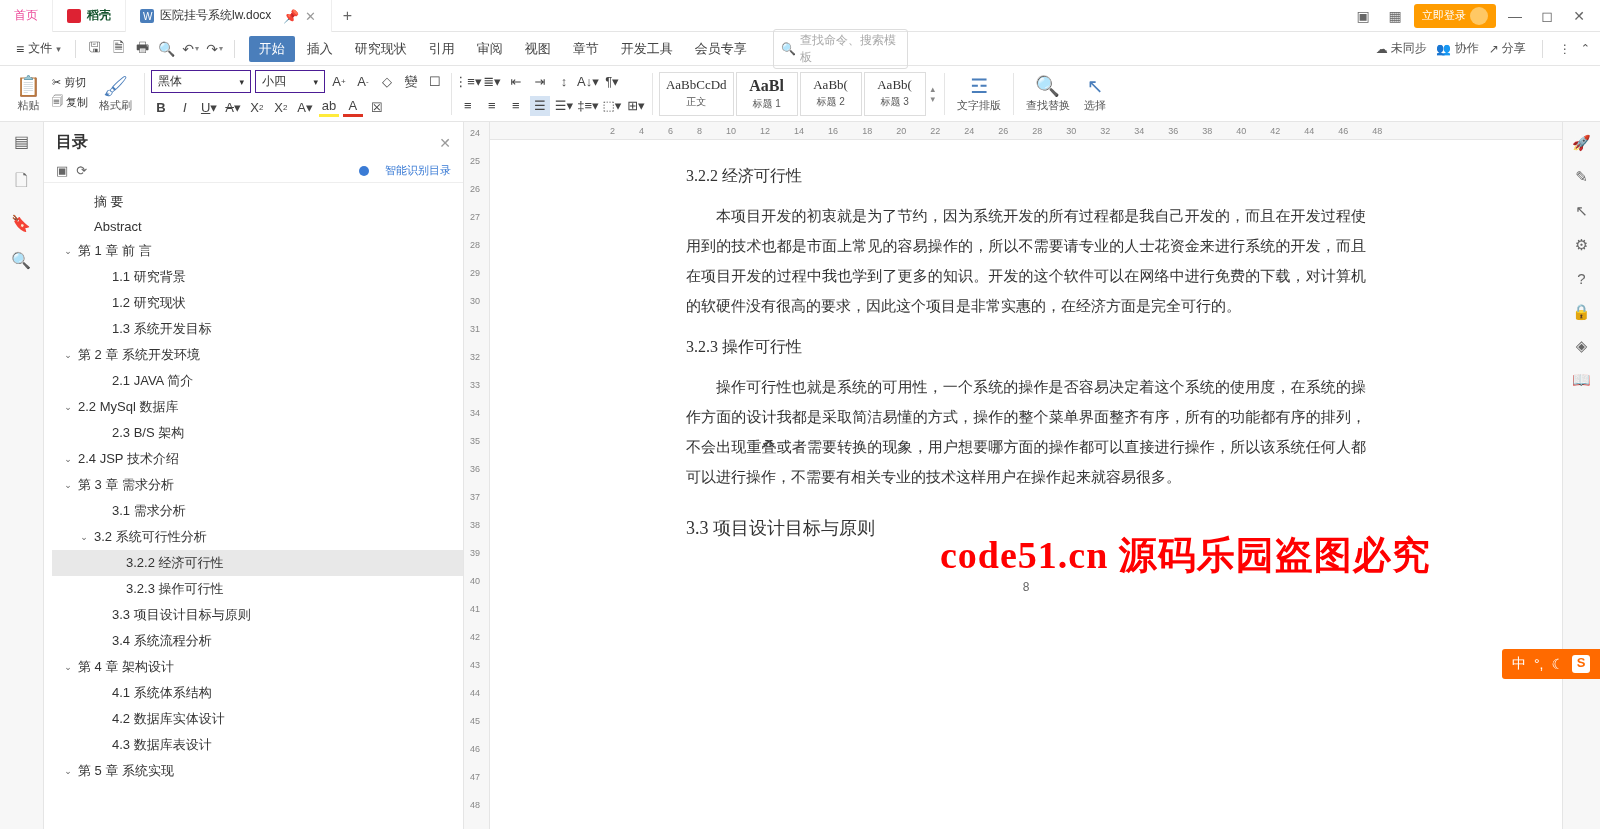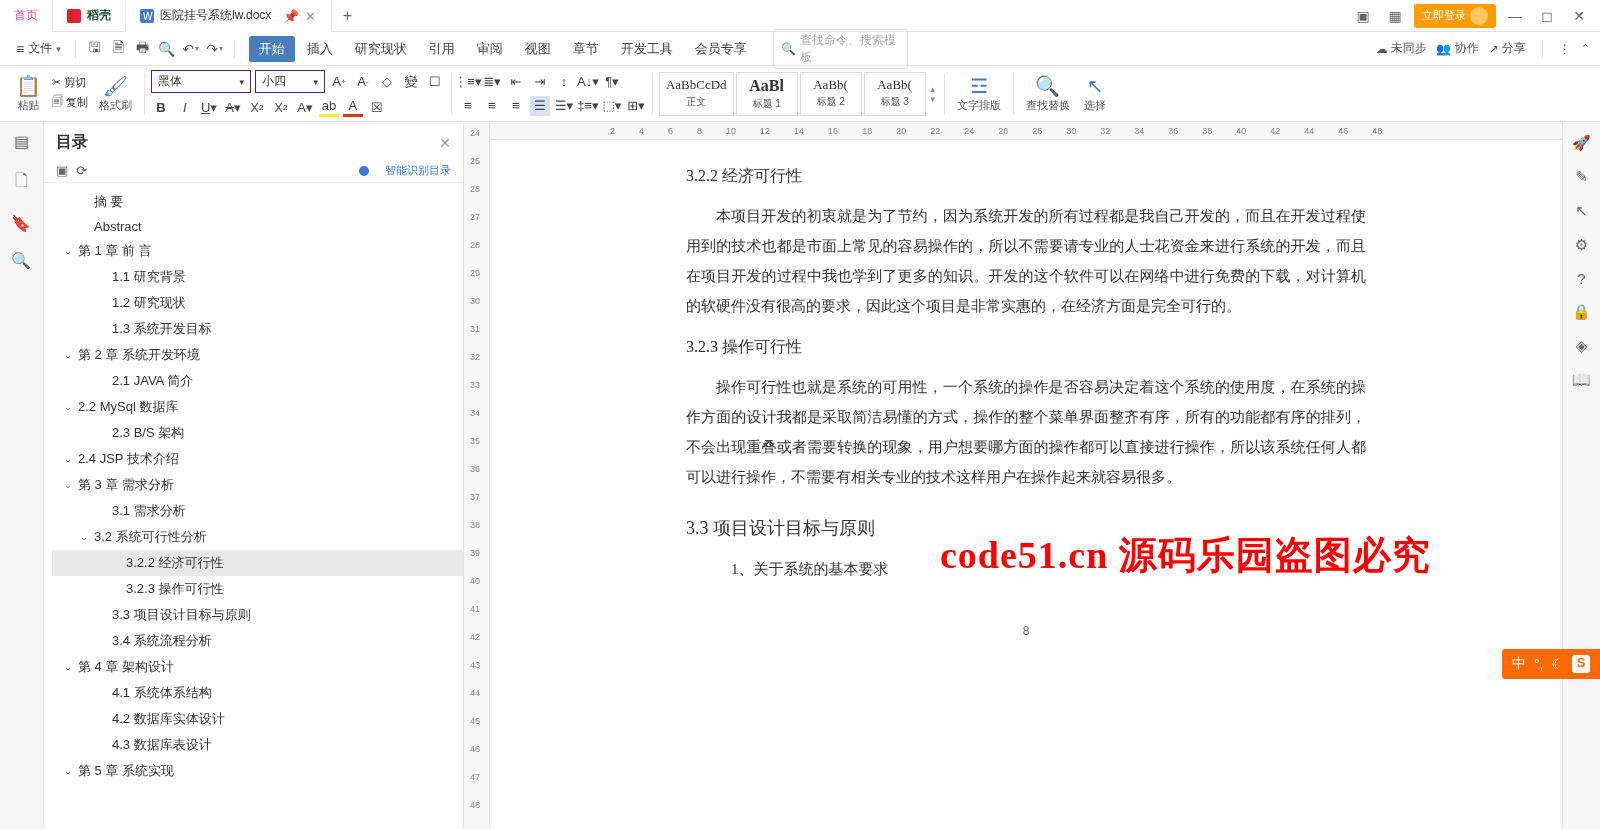--- a/index.html
+++ b/index.html
@@ -430,21 +430,20 @@
           <span>46</span>
           <span>48</span>
         </div>
       <div style="position:relative">
         <div class="page">
           <div class="doc-h3">3.2.2 经济可行性</div>
           <div class="doc-p">本项目开发的初衷就是为了节约，因为系统开发的所有过程都是我自己开发的，而且在开发过程使用到的技术也都是市面上常见的容易操作的，所以不需要请专业的人士花资金来进行系统的开发，而且在项目开发的过程中我也学到了更多的知识。开发的这个软件可以在网络中进行免费的下载，对计算机的软硬件没有很高的要求，因此这个项目是非常实惠的，在经济方面是完全可行的。</div>
           <div class="doc-h3">3.2.3 操作可行性</div>
           <div class="doc-p">操作可行性也就是系统的可用性，一个系统的操作是否容易决定着这个系统的使用度，在系统的操作方面的设计我都是采取简洁易懂的方式，操作的整个菜单界面整齐有序，所有的功能都有序的排列，不会出现重叠或者需要转换的现象，用户想要哪方面的操作都可以直接进行操作，所以该系统任何人都可以进行操作，不需要有相关专业的技术这样用户在操作起来就容易很多。</div>
           <div class="doc-h3" style="font-size:18px;margin-top:24px">3.3  项目设计目标与原则</div>
-          <div class="doc-p" style="text-indent:3em;margin-top:14px">1、关于系统的基本要求</div>
           <div class="page-num">8</div>
         </div>
         <div class="watermark">code51.cn 源码乐园盗图必究</div>
       </div>
     </div>
     <div class="right-rail">
       <span>🚀</span>
       <span>✎</span>
       <span>↖</span>
       <span>⚙</span>

